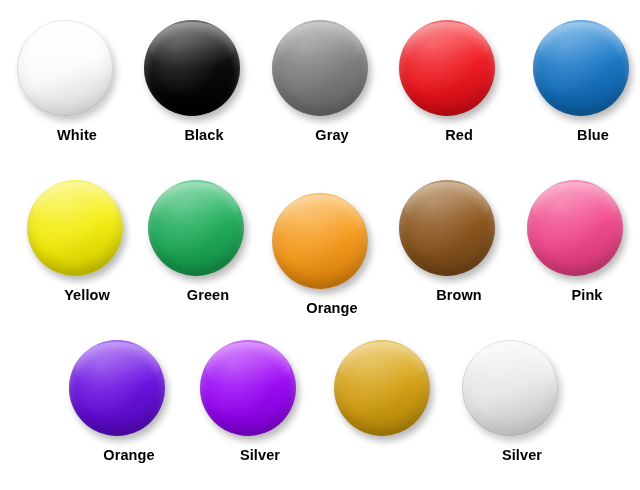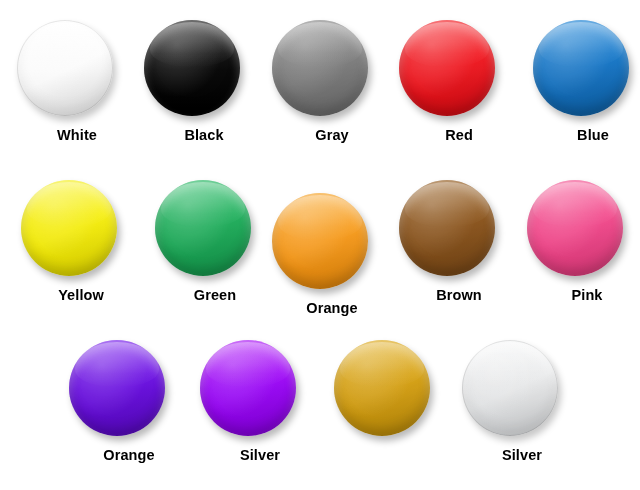--- a/index.html
+++ b/index.html
@@ -124,27 +124,27 @@
         <div class="orb" style="background: linear-gradient(rgb(248, 38, 44) 0%, rgb(238, 28, 36) 52%, rgb(218, 11, 19) 100%);"></div>
       </div>
       <div class="label">Red</div>
     </div>
     <div class="swatch" style="left: 581px; top: 20px;">
       <div class="orb-wrap">
         <div class="orb" style="background: linear-gradient(rgb(36, 137, 218) 0%, rgb(26, 118, 196) 52%, rgb(14, 100, 172) 100%);"></div>
       </div>
       <div class="label">Blue</div>
     </div>
-    <div class="swatch" style="left: 69px; top: 180px;">
+    <div class="swatch" style="left: 75px; top: 180px;">
       <div class="orb-wrap">
         <div class="orb" style="background: linear-gradient(rgb(250, 244, 42) 0%, rgb(244, 236, 16) 52%, rgb(232, 223, 0) 100%);"></div>
       </div>
       <div class="label">Yellow</div>
     </div>
-    <div class="swatch" style="left: 203px; top: 180px;">
+    <div class="swatch" style="left: 196px; top: 180px;">
       <div class="orb-wrap">
         <div class="orb" style="background: linear-gradient(rgb(47, 190, 107) 0%, rgb(34, 172, 92) 52%, rgb(21, 154, 77) 100%);"></div>
       </div>
       <div class="label">Green</div>
     </div>
     <div class="swatch" style="left: 320px; top: 193px;">
       <div class="orb-wrap">
         <div class="orb" style="background: linear-gradient(rgb(251, 169, 47) 0%, rgb(245, 154, 30) 52%, rgb(232, 138, 12) 100%);"></div>
       </div>
       <div class="label">Orange</div>

